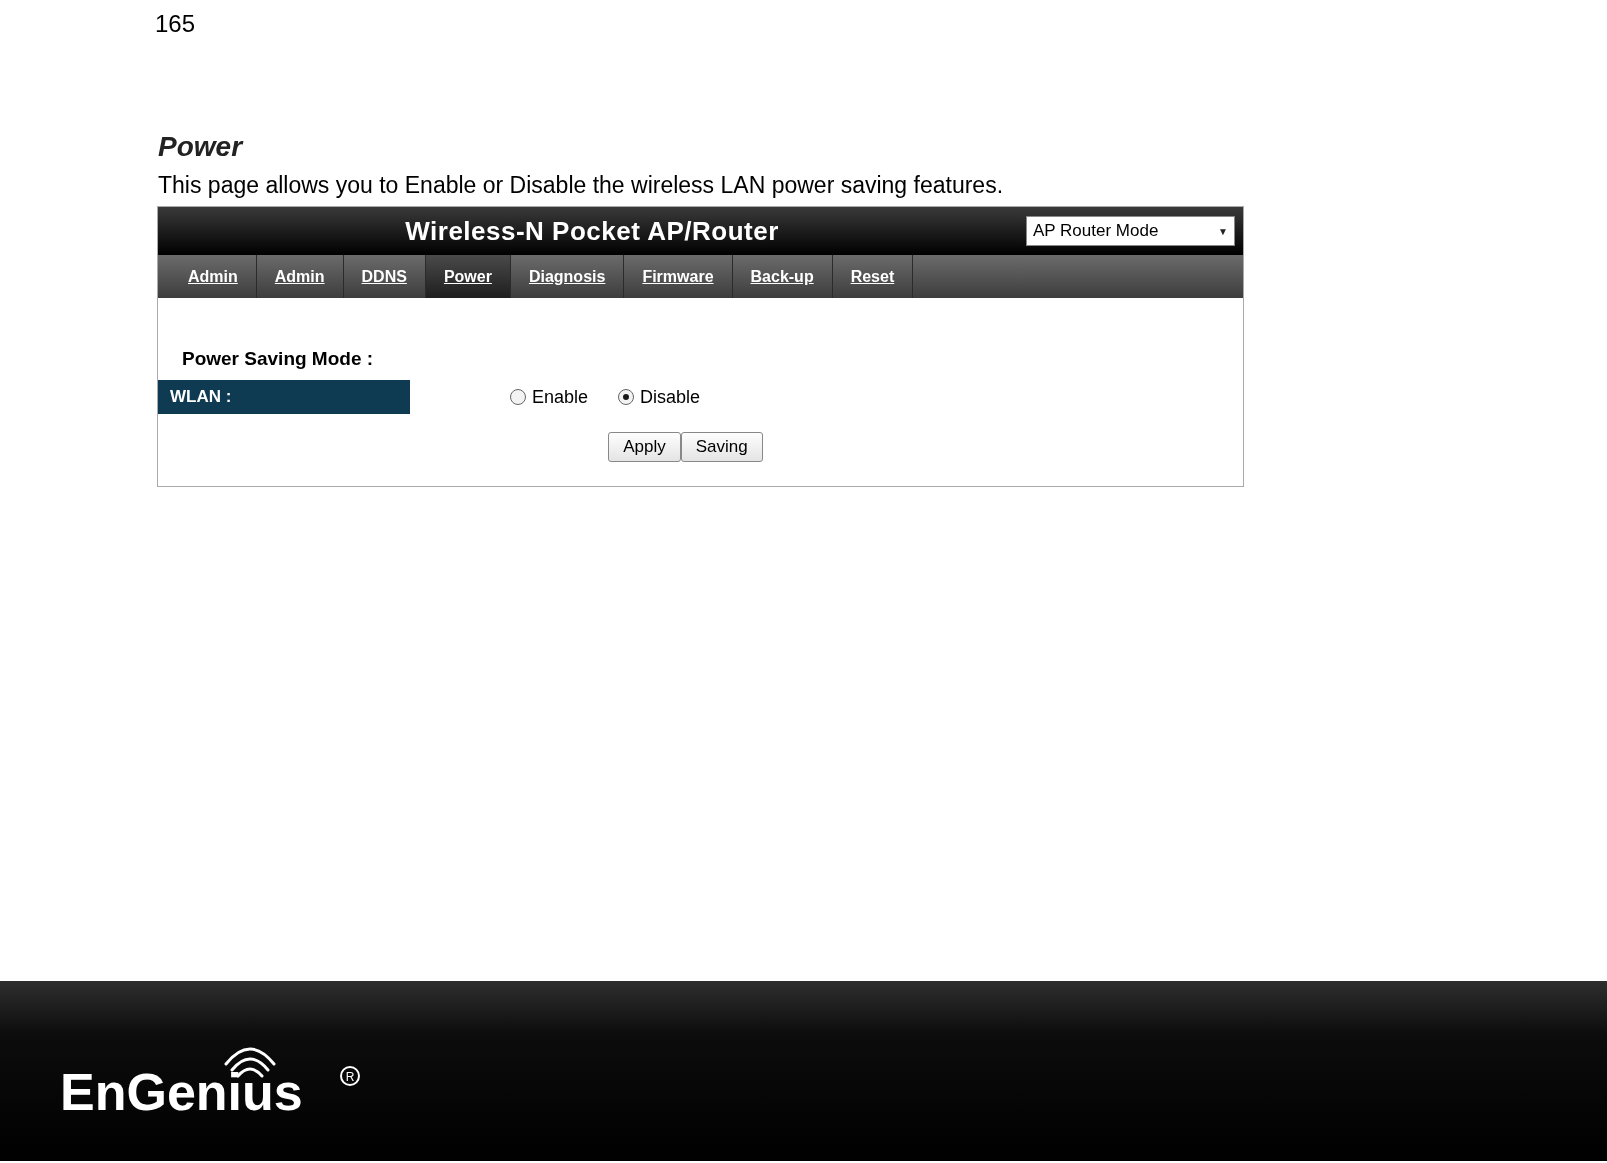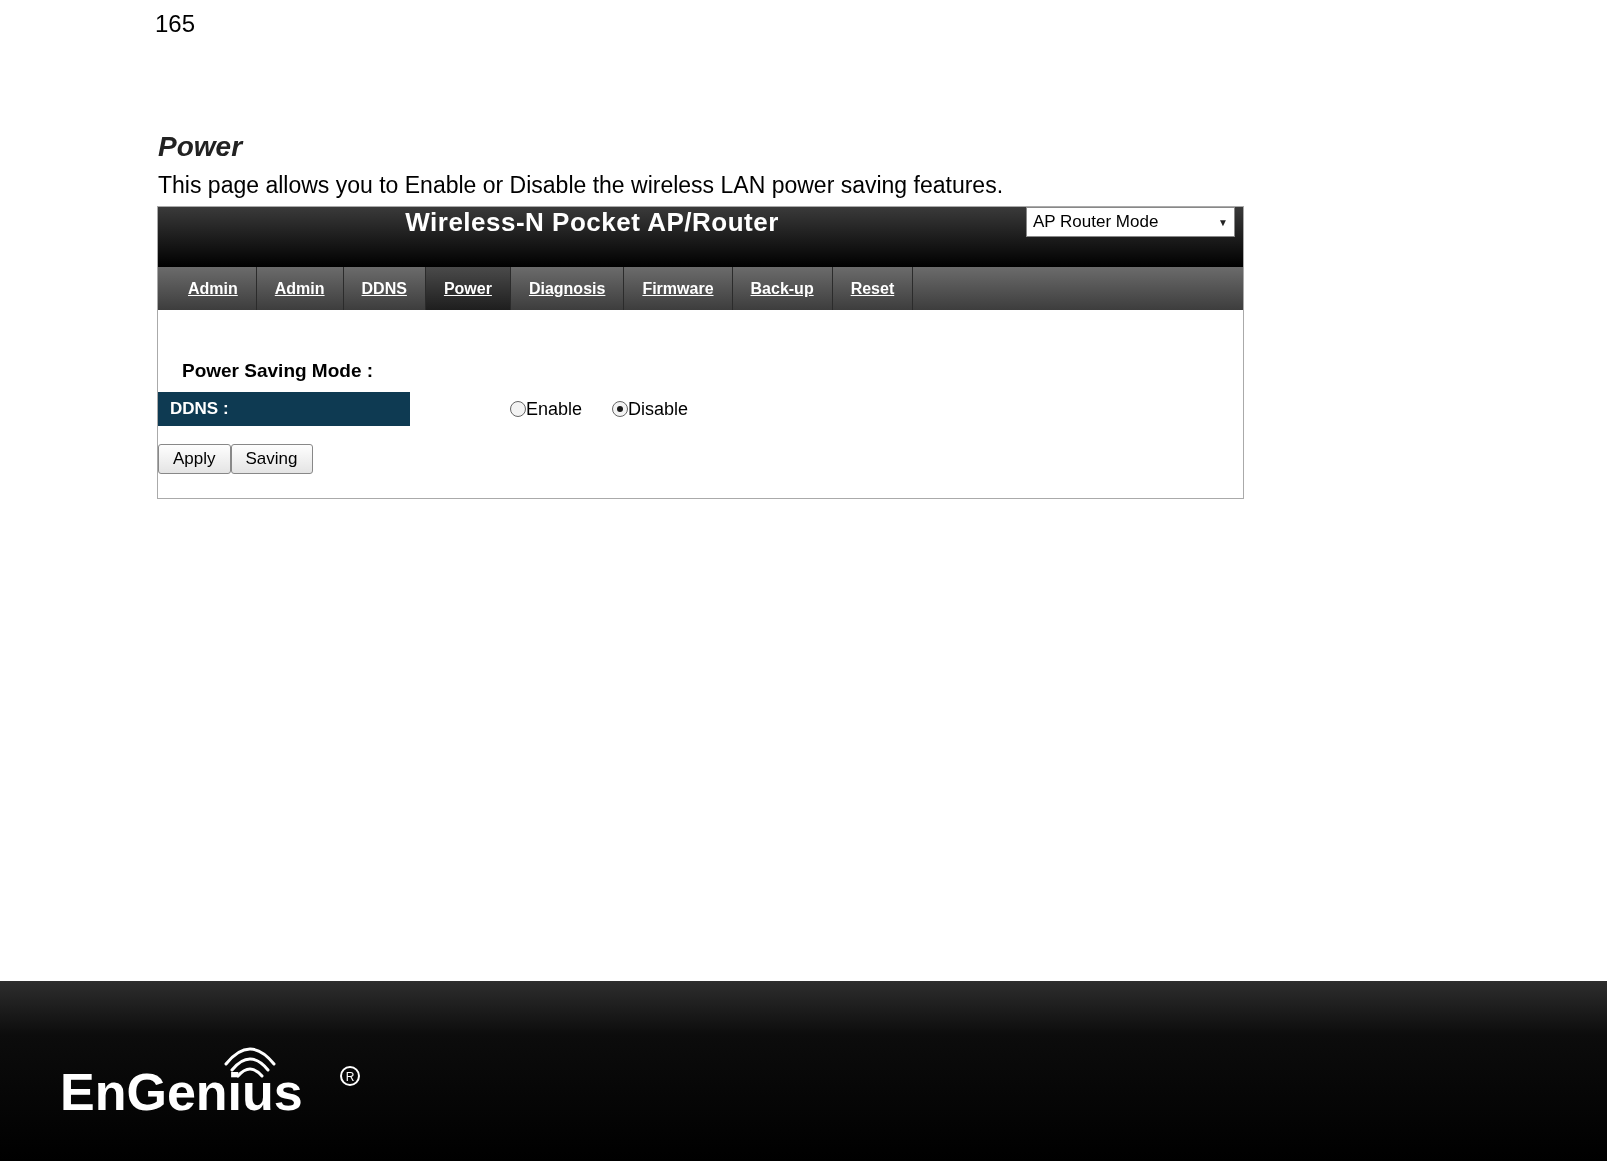--- a/index.html
+++ b/index.html
@@ -37,22 +37,22 @@
   
   .router-box {
     position: absolute;
     top: 206px;
     left: 157px;
     width: 1085px;
     border: 1px solid #aaa;
   }
   .router-header {
     display: flex;
-    align-items: flex-start;
-    height: 60px;
+    align-items: center;
+    height: 48px;
     background: linear-gradient(#3a3a3a, #000);
   }
   .router-title {
     flex: 1;
     text-align: center;
     color: #fff;
     font-weight: bold;
     font-size: 26px;
     font-family: Verdana, Arial, sans-serif;
     letter-spacing: 0.5px;
@@ -133,37 +133,38 @@
   .row-controls {
     padding-left: 100px;
     display: flex;
     align-items: center;
     gap: 30px;
     font-size: 18px;
   }
   .radio-wrap {
     display: inline-flex;
     align-items: center;
+    gap: 6px;
   }
   .radio {
     width: 14px; height: 14px;
     border: 1px solid #666;
     border-radius: 50%;
     display: inline-flex;
     align-items: center;
     justify-content: center;
     background: #f3f3f3;
   }
   .radio .dot {
     width: 6px; height: 6px; border-radius: 50%; background: #1a1a1a;
   }
 
   .actions {
     display: flex;
-    justify-content: flex-start;
+    justify-content: center;
     padding: 18px 30px 24px 0;
   }
   .btn {
     border: 1px solid #888;
     background: linear-gradient(#fefefe, #e4e4e4);
     font-size: 17px;
     padding: 4px 14px;
     border-radius: 3px;
     font-family: Arial, sans-serif;
   }
@@ -211,21 +212,21 @@
     <div class="tab">Firmware</div>
     <div class="tab">Back-up</div>
     <div class="tab">Reset</div>
   </div>
 
 
   <div class="form-area">
     <div class="ps-label">Power Saving Mode :</div>
 
     <div class="row">
-      <div class="row-label">DDNS :</div>
+      <div class="row-label">WLAN :</div>
       <div class="row-controls">
         <label class="radio-wrap">
           <span class="radio"></span>
           <span>Enable</span>
         </label>
         <label class="radio-wrap">
           <span class="radio">
               <span class="dot"></span>
             </span>
           <span>Disable</span>

